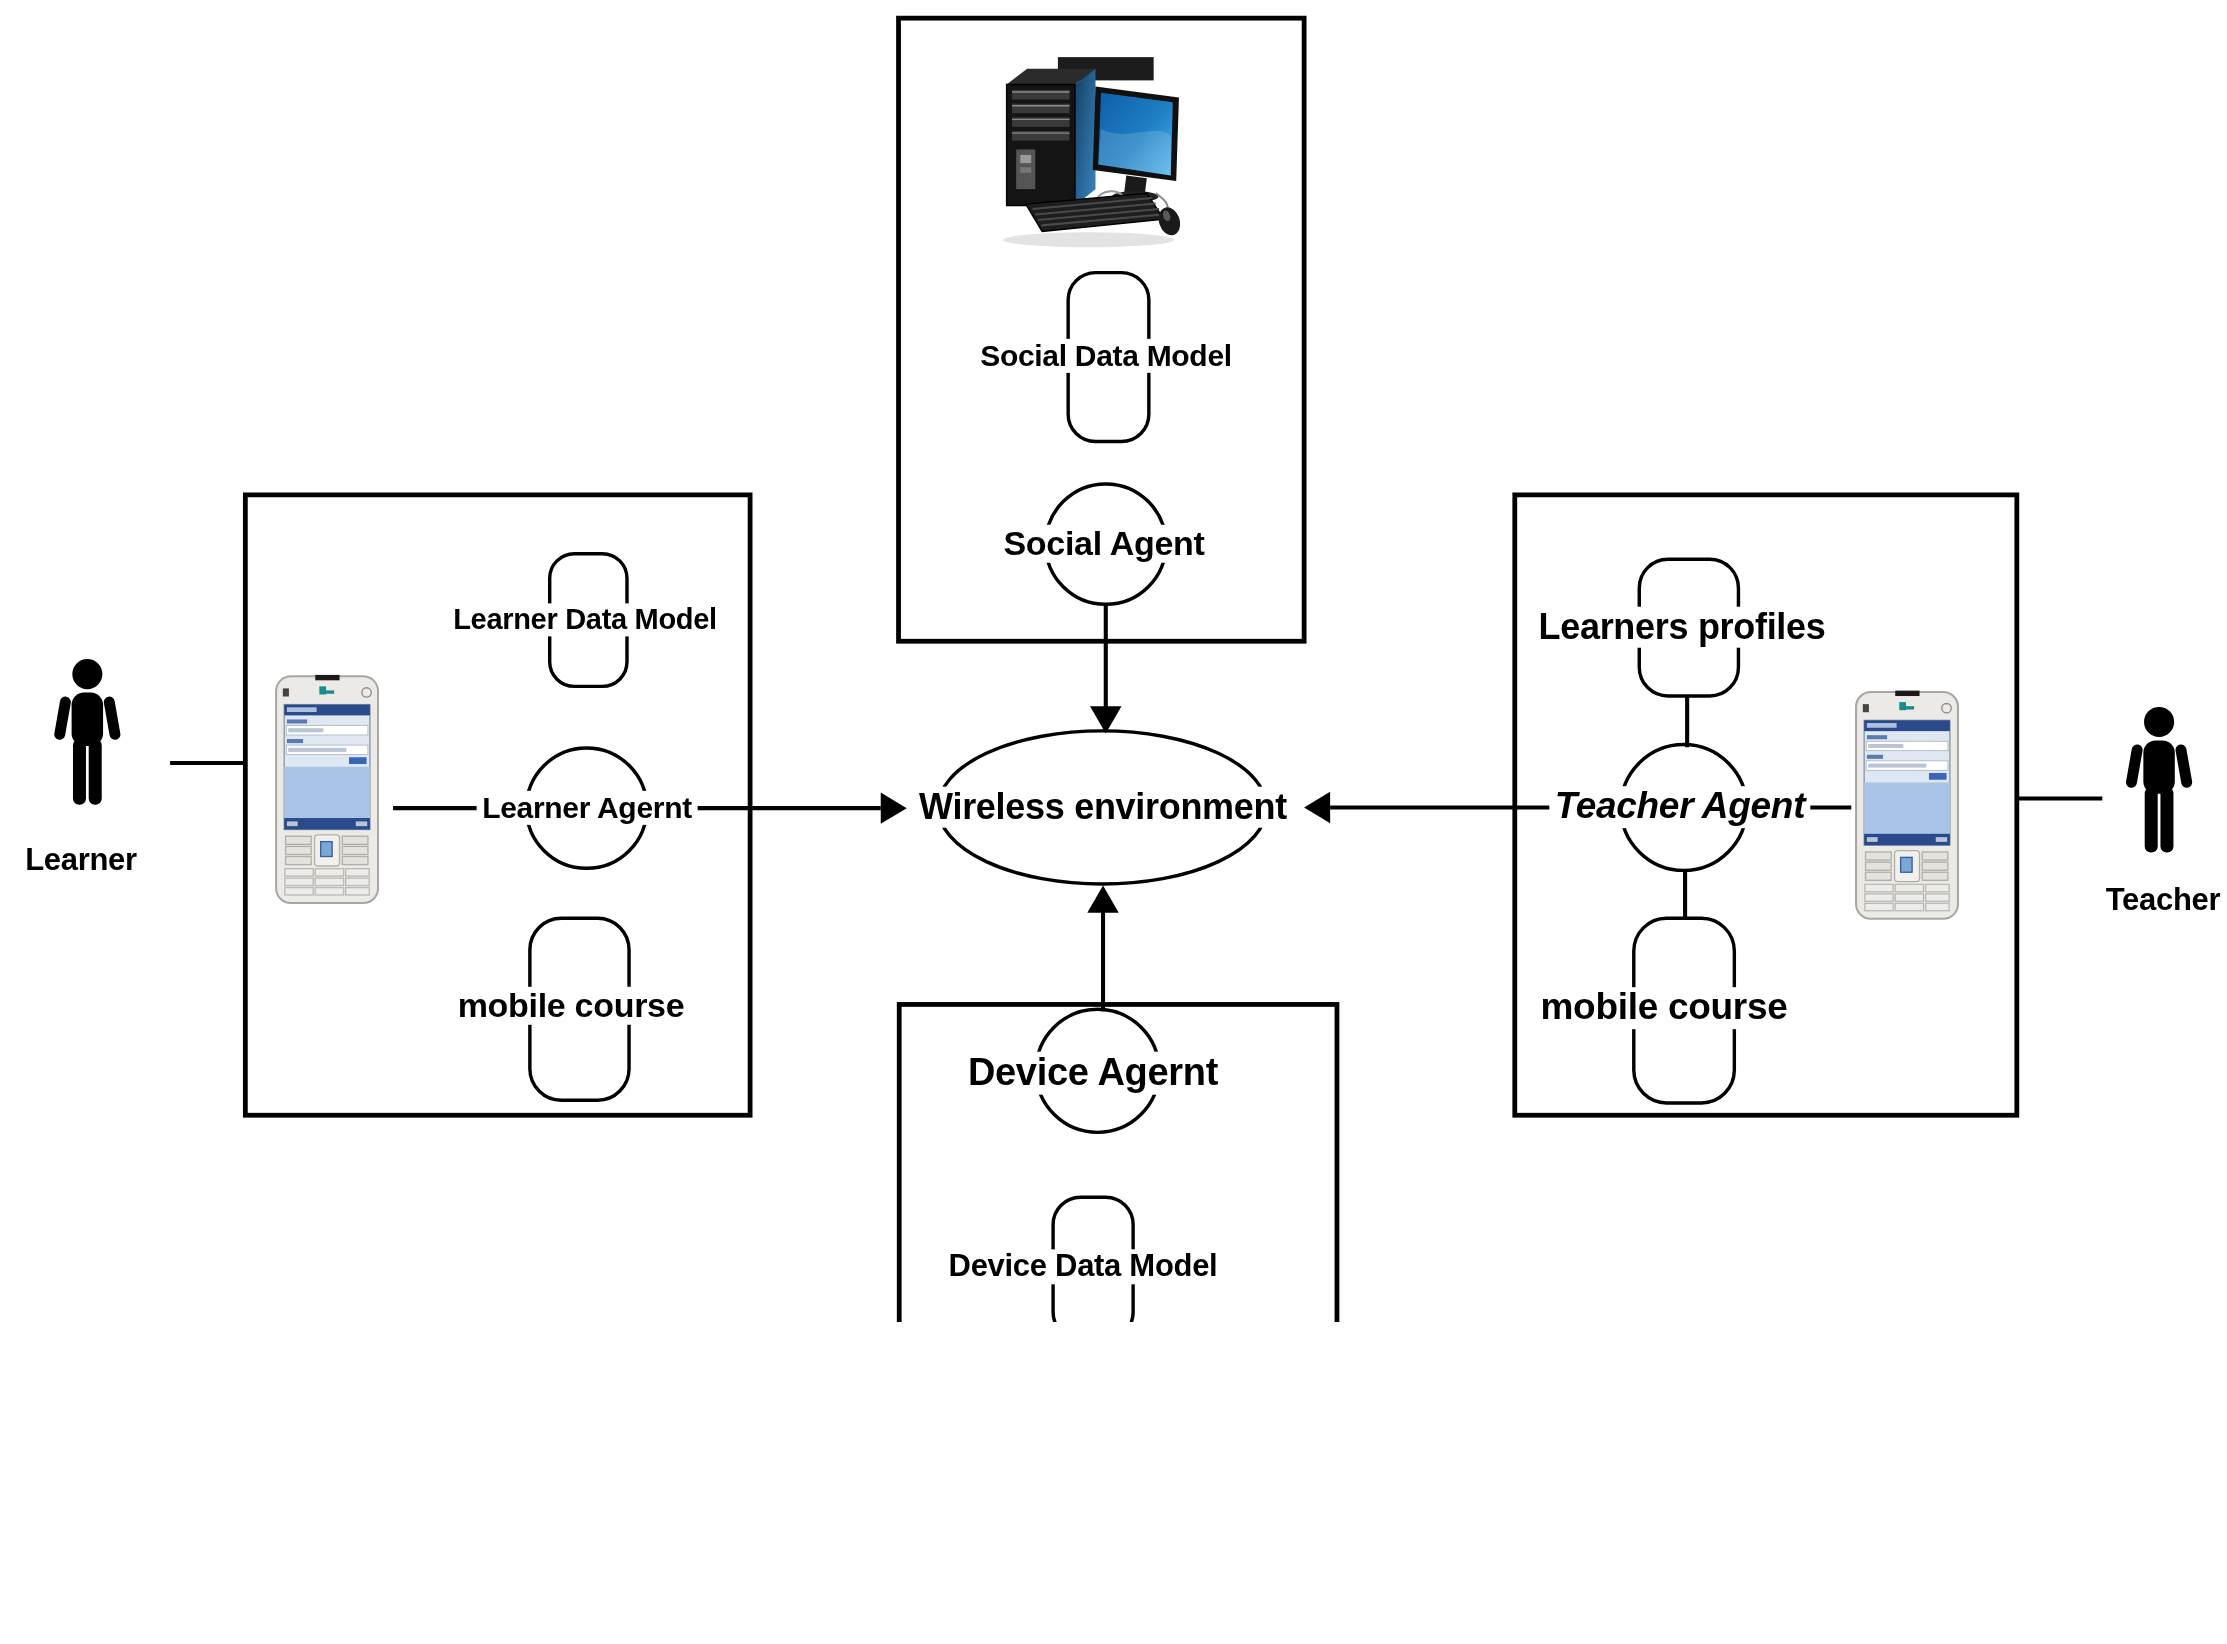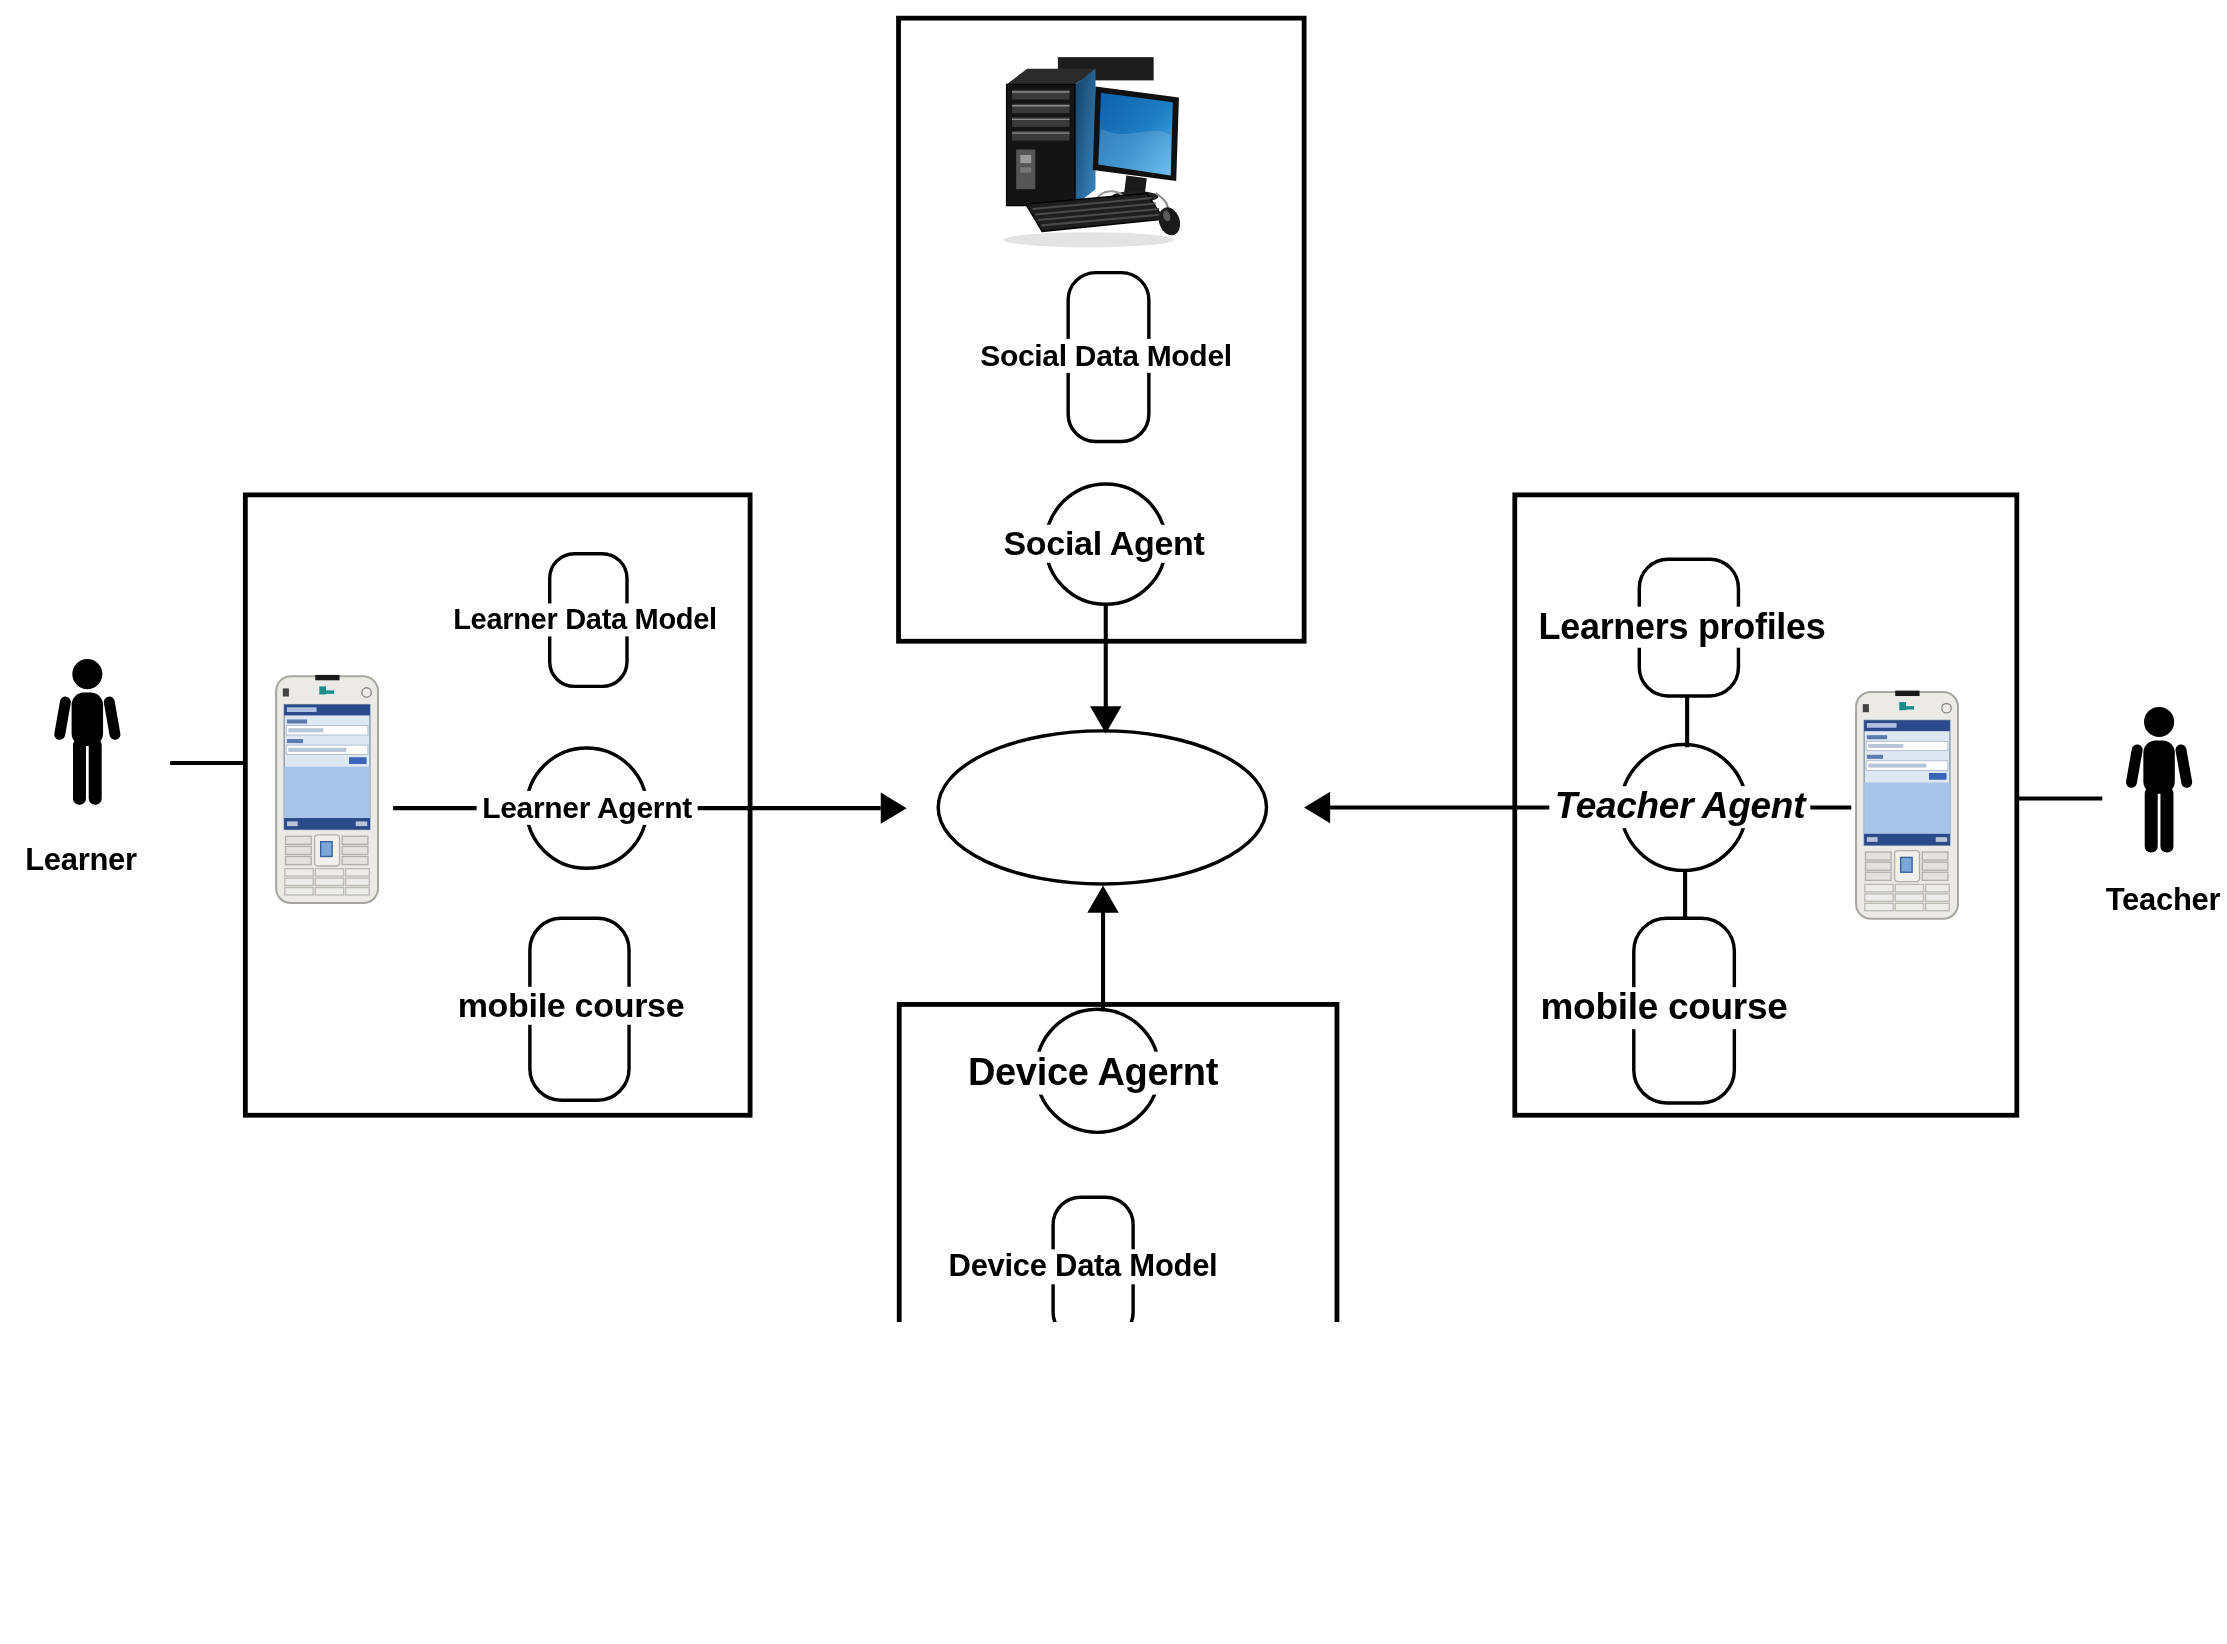--- a/index.html
+++ b/index.html
@@ -168,20 +168,21 @@
     <polygon points="1578,1334 1624,1334 1601,1294" fill="#000"></polygon>
   </svg>
 
   <span class="lbl" style="left:1098px;top:356px;font-size:30px;">Social Data Model</span>
   <span class="lbl" style="left:1096px;top:544px;font-size:34px;text-align:right;">Social Agent</span>
 
   <span class="lbl" style="left:577px;top:620px;font-size:29px;text-align:center;">Learner Data Model</span>
   <span class="lbl" style="left:579px;top:808px;font-size:30px;">Learner Agernt</span>
   <span class="lbl" style="left:563px;top:1006px;font-size:34px;">mobile course</span>
 
+  <span class="lbl tight" style="left:1095px;top:807px;font-size:36px;">Wireless environment</span>
 
   <span class="lbl tight" style="left:1674px;top:627px;font-size:36px;">Learners profiles</span>
   <span class="lbl" style="left:1672px;top:807px;font-size:37px;font-style:italic;">Teacher Agent</span>
   <span class="lbl" style="left:1656px;top:1008px;font-size:37px;">mobile course</span>
 
   <span class="lbl" style="left:1085px;top:1073px;font-size:38px;">Device Agernt</span>
   <span class="lbl" style="left:1075px;top:1267px;font-size:31px;text-align:right;">Device Data Model</span>
 
   <span class="lbl actor" style="left:73px;top:860px;font-size:31px;">Learner</span>
   <span class="lbl actor" style="left:2155px;top:900px;font-size:31px;">Teacher</span>

